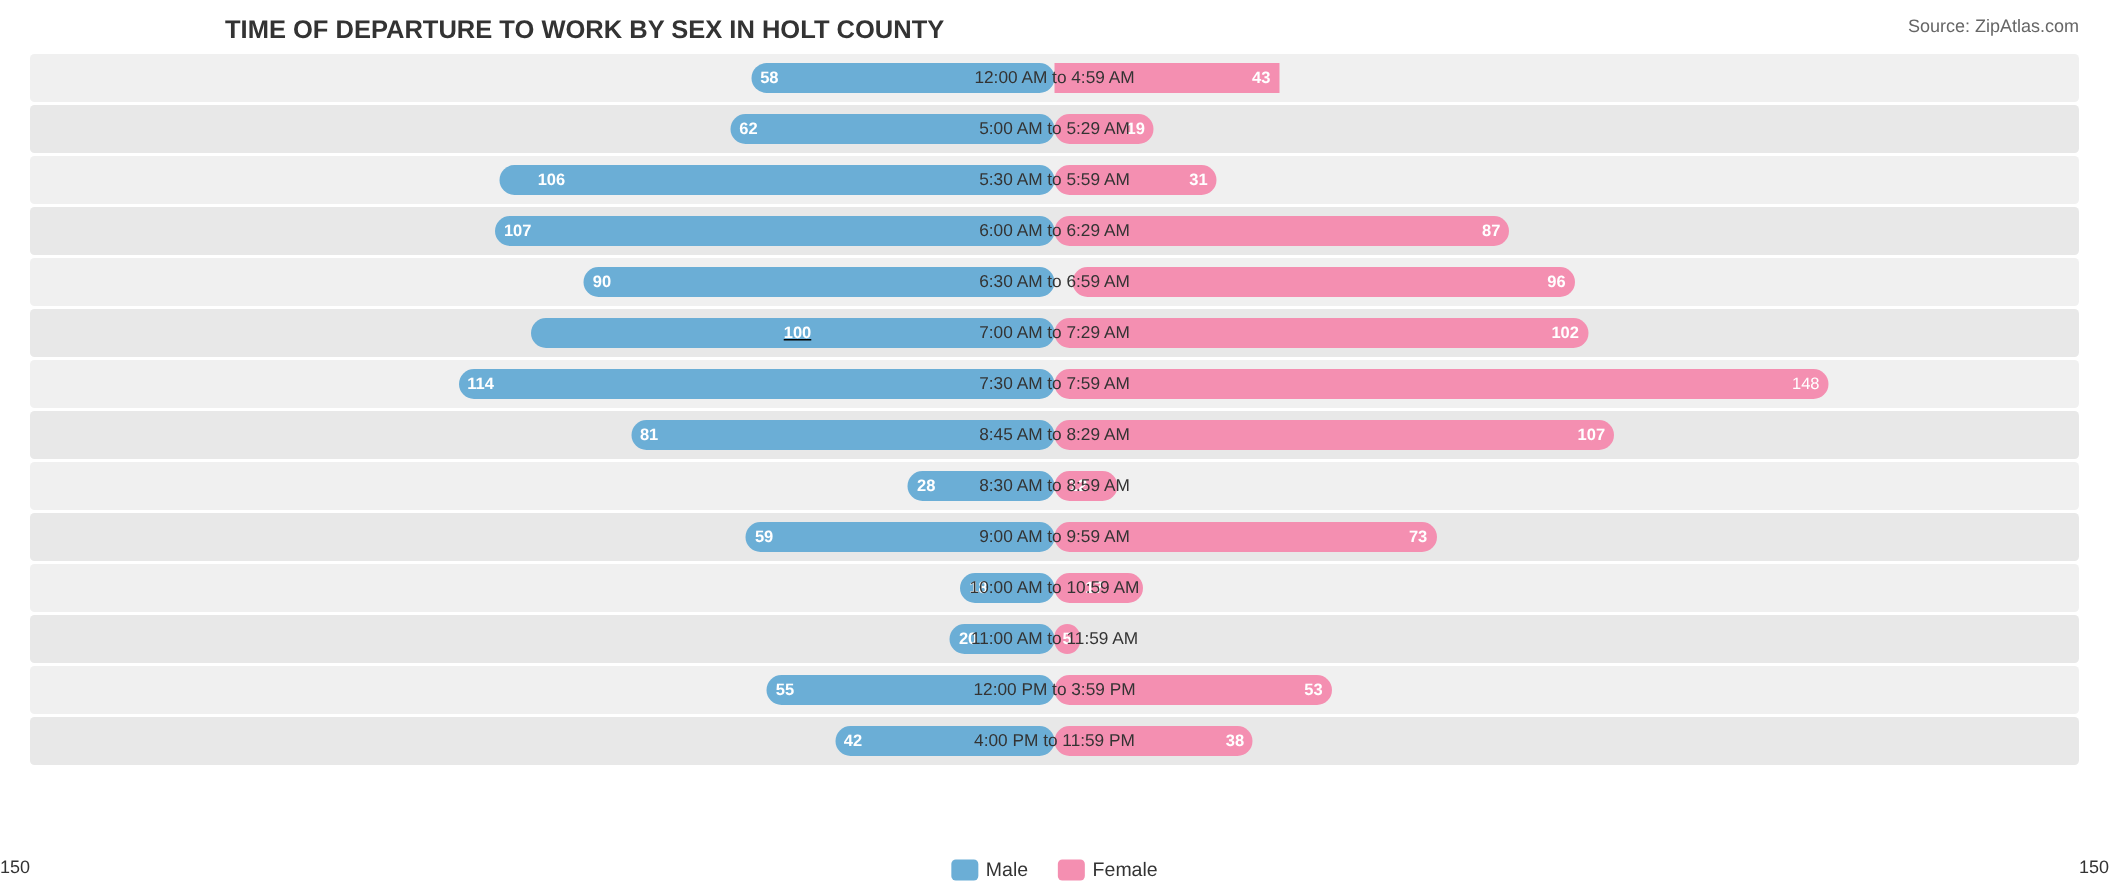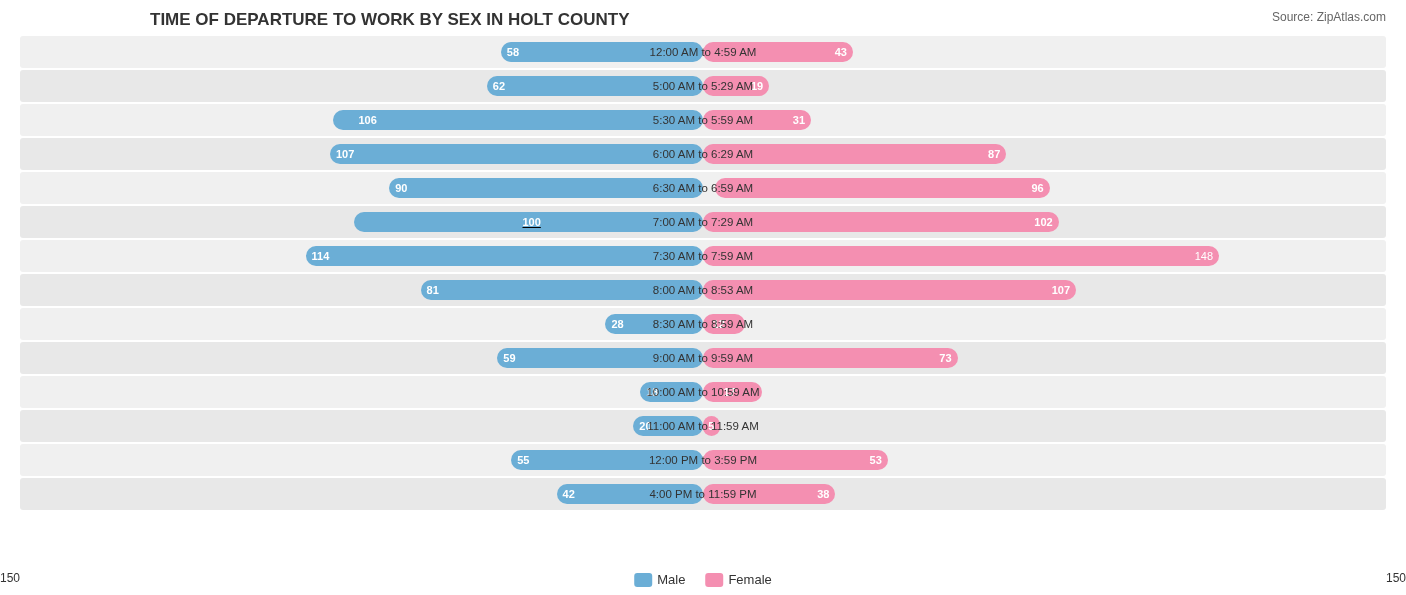--- a/index.html
+++ b/index.html
@@ -88,21 +88,21 @@
 <div class="chart-container">
   <div class="chart-title">TIME OF DEPARTURE TO WORK BY SEX IN HOLT COUNTY</div>
   <div class="source-text">Source: ZipAtlas.com</div>
 
   <div id="chart-area" class="chart-area">
 
   <div class="row" style="height: 32px; margin-bottom: 2px; background: rgb(240, 240, 240);">
         <div style="position: absolute; height: 20px; background: rgb(107, 174, 214); border-radius: 10px; top: 50%; transform: translateY(-50%); right: 683px; width: 202.227px; display: flex; align-items: center; justify-content: flex-start;">
           <span style="font-size: 11px; color: rgb(255, 255, 255); font-weight: bold; padding-left: 6px; white-space: nowrap;">58</span>
         </div>
-        <div style="position: absolute; height: 20px; background: rgb(244, 143, 177); border-radius: 10px; top: 50%; transform: translateY(-50%); left: 683px; width: 149.927px; display: flex; align-items: center; justify-content: flex-end;">
+        <div style="position: absolute; height: 20px; background: rgb(244, 143, 177); border-radius: 0; top: 50%; transform: translateY(-50%); left: 683px; width: 149.927px; display: flex; align-items: center; justify-content: flex-end;">
           <span style="font-size: 11px; color: rgb(255, 255, 255); font-weight: bold; padding-right: 6px; white-space: nowrap;">43</span>
         </div>
         <div style="position: absolute; left: 683px; transform: translateX(-50%); font-size: 11.5px; color: rgb(51, 51, 51); white-space: nowrap; z-index: 10; pointer-events: none;">12:00 AM to 4:59 AM</div>
       </div>
       <div class="row" style="height: 32px; margin-bottom: 2px; background: rgb(232, 232, 232);">
         <div style="position: absolute; height: 20px; background: rgb(107, 174, 214); border-radius: 10px; top: 50%; transform: translateY(-50%); right: 683px; width: 216.173px; display: flex; align-items: center; justify-content: flex-start;">
           <span style="font-size: 11px; color: rgb(255, 255, 255); font-weight: bold; padding-left: 6px; white-space: nowrap;">62</span>
         </div>
         <div style="position: absolute; height: 20px; background: rgb(244, 143, 177); border-radius: 10px; top: 50%; transform: translateY(-50%); left: 683px; width: 66.2467px; display: flex; align-items: center; justify-content: flex-end;">
           <span style="font-size: 11px; color: rgb(255, 255, 255); font-weight: bold; padding-right: 6px; white-space: nowrap;">19</span>
@@ -154,21 +154,21 @@
         </div>
         <div style="position: absolute; left: 683px; transform: translateX(-50%); font-size: 11.5px; color: rgb(51, 51, 51); white-space: nowrap; z-index: 10; pointer-events: none;">7:30 AM to 7:59 AM</div>
       </div>
       <div class="row" style="height: 32px; margin-bottom: 2px; background: rgb(232, 232, 232);">
         <div style="position: absolute; height: 20px; background: rgb(107, 174, 214); border-radius: 10px; top: 50%; transform: translateY(-50%); right: 683px; width: 282.42px; display: flex; align-items: center; justify-content: flex-start;">
           <span style="font-size: 11px; color: rgb(255, 255, 255); font-weight: bold; padding-left: 6px; white-space: nowrap;">81</span>
         </div>
         <div style="position: absolute; height: 20px; background: rgb(244, 143, 177); border-radius: 10px; top: 50%; transform: translateY(-50%); left: 683px; width: 373.073px; display: flex; align-items: center; justify-content: flex-end;">
           <span style="font-size: 11px; color: rgb(255, 255, 255); font-weight: bold; padding-right: 6px; white-space: nowrap;">107</span>
         </div>
-        <div style="position: absolute; left: 683px; transform: translateX(-50%); font-size: 11.5px; color: rgb(51, 51, 51); white-space: nowrap; z-index: 10; pointer-events: none;">8:00 AM to 8:53 AM</div>
+        <div style="position: absolute; left: 683px; transform: translateX(-50%); font-size: 11.5px; color: rgb(51, 51, 51); white-space: nowrap; z-index: 10; pointer-events: none;">8:45 AM to 8:29 AM</div>
       </div>
       <div class="row" style="height: 32px; margin-bottom: 2px; background: rgb(240, 240, 240);">
         <div style="position: absolute; height: 20px; background: rgb(107, 174, 214); border-radius: 10px; top: 50%; transform: translateY(-50%); right: 683px; width: 97.6267px; display: flex; align-items: center; justify-content: flex-start;">
           <span style="font-size: 11px; color: rgb(255, 255, 255); font-weight: bold; padding-left: 6px; white-space: nowrap;">28</span>
         </div>
         <div style="position: absolute; height: 20px; background: rgb(244, 143, 177); border-radius: 10px; top: 50%; transform: translateY(-50%); left: 683px; width: 41.84px; display: flex; align-items: center; justify-content: flex-end;">
           <span style="font-size: 11px; color: rgb(255, 255, 255); font-weight: bold; padding-right: 20px; white-space: nowrap;">12</span>
         </div>
         <div style="position: absolute; left: 683px; transform: translateX(-50%); font-size: 11.5px; color: rgb(51, 51, 51); white-space: nowrap; z-index: 10; pointer-events: none;">8:30 AM to 8:59 AM</div>
       </div>

